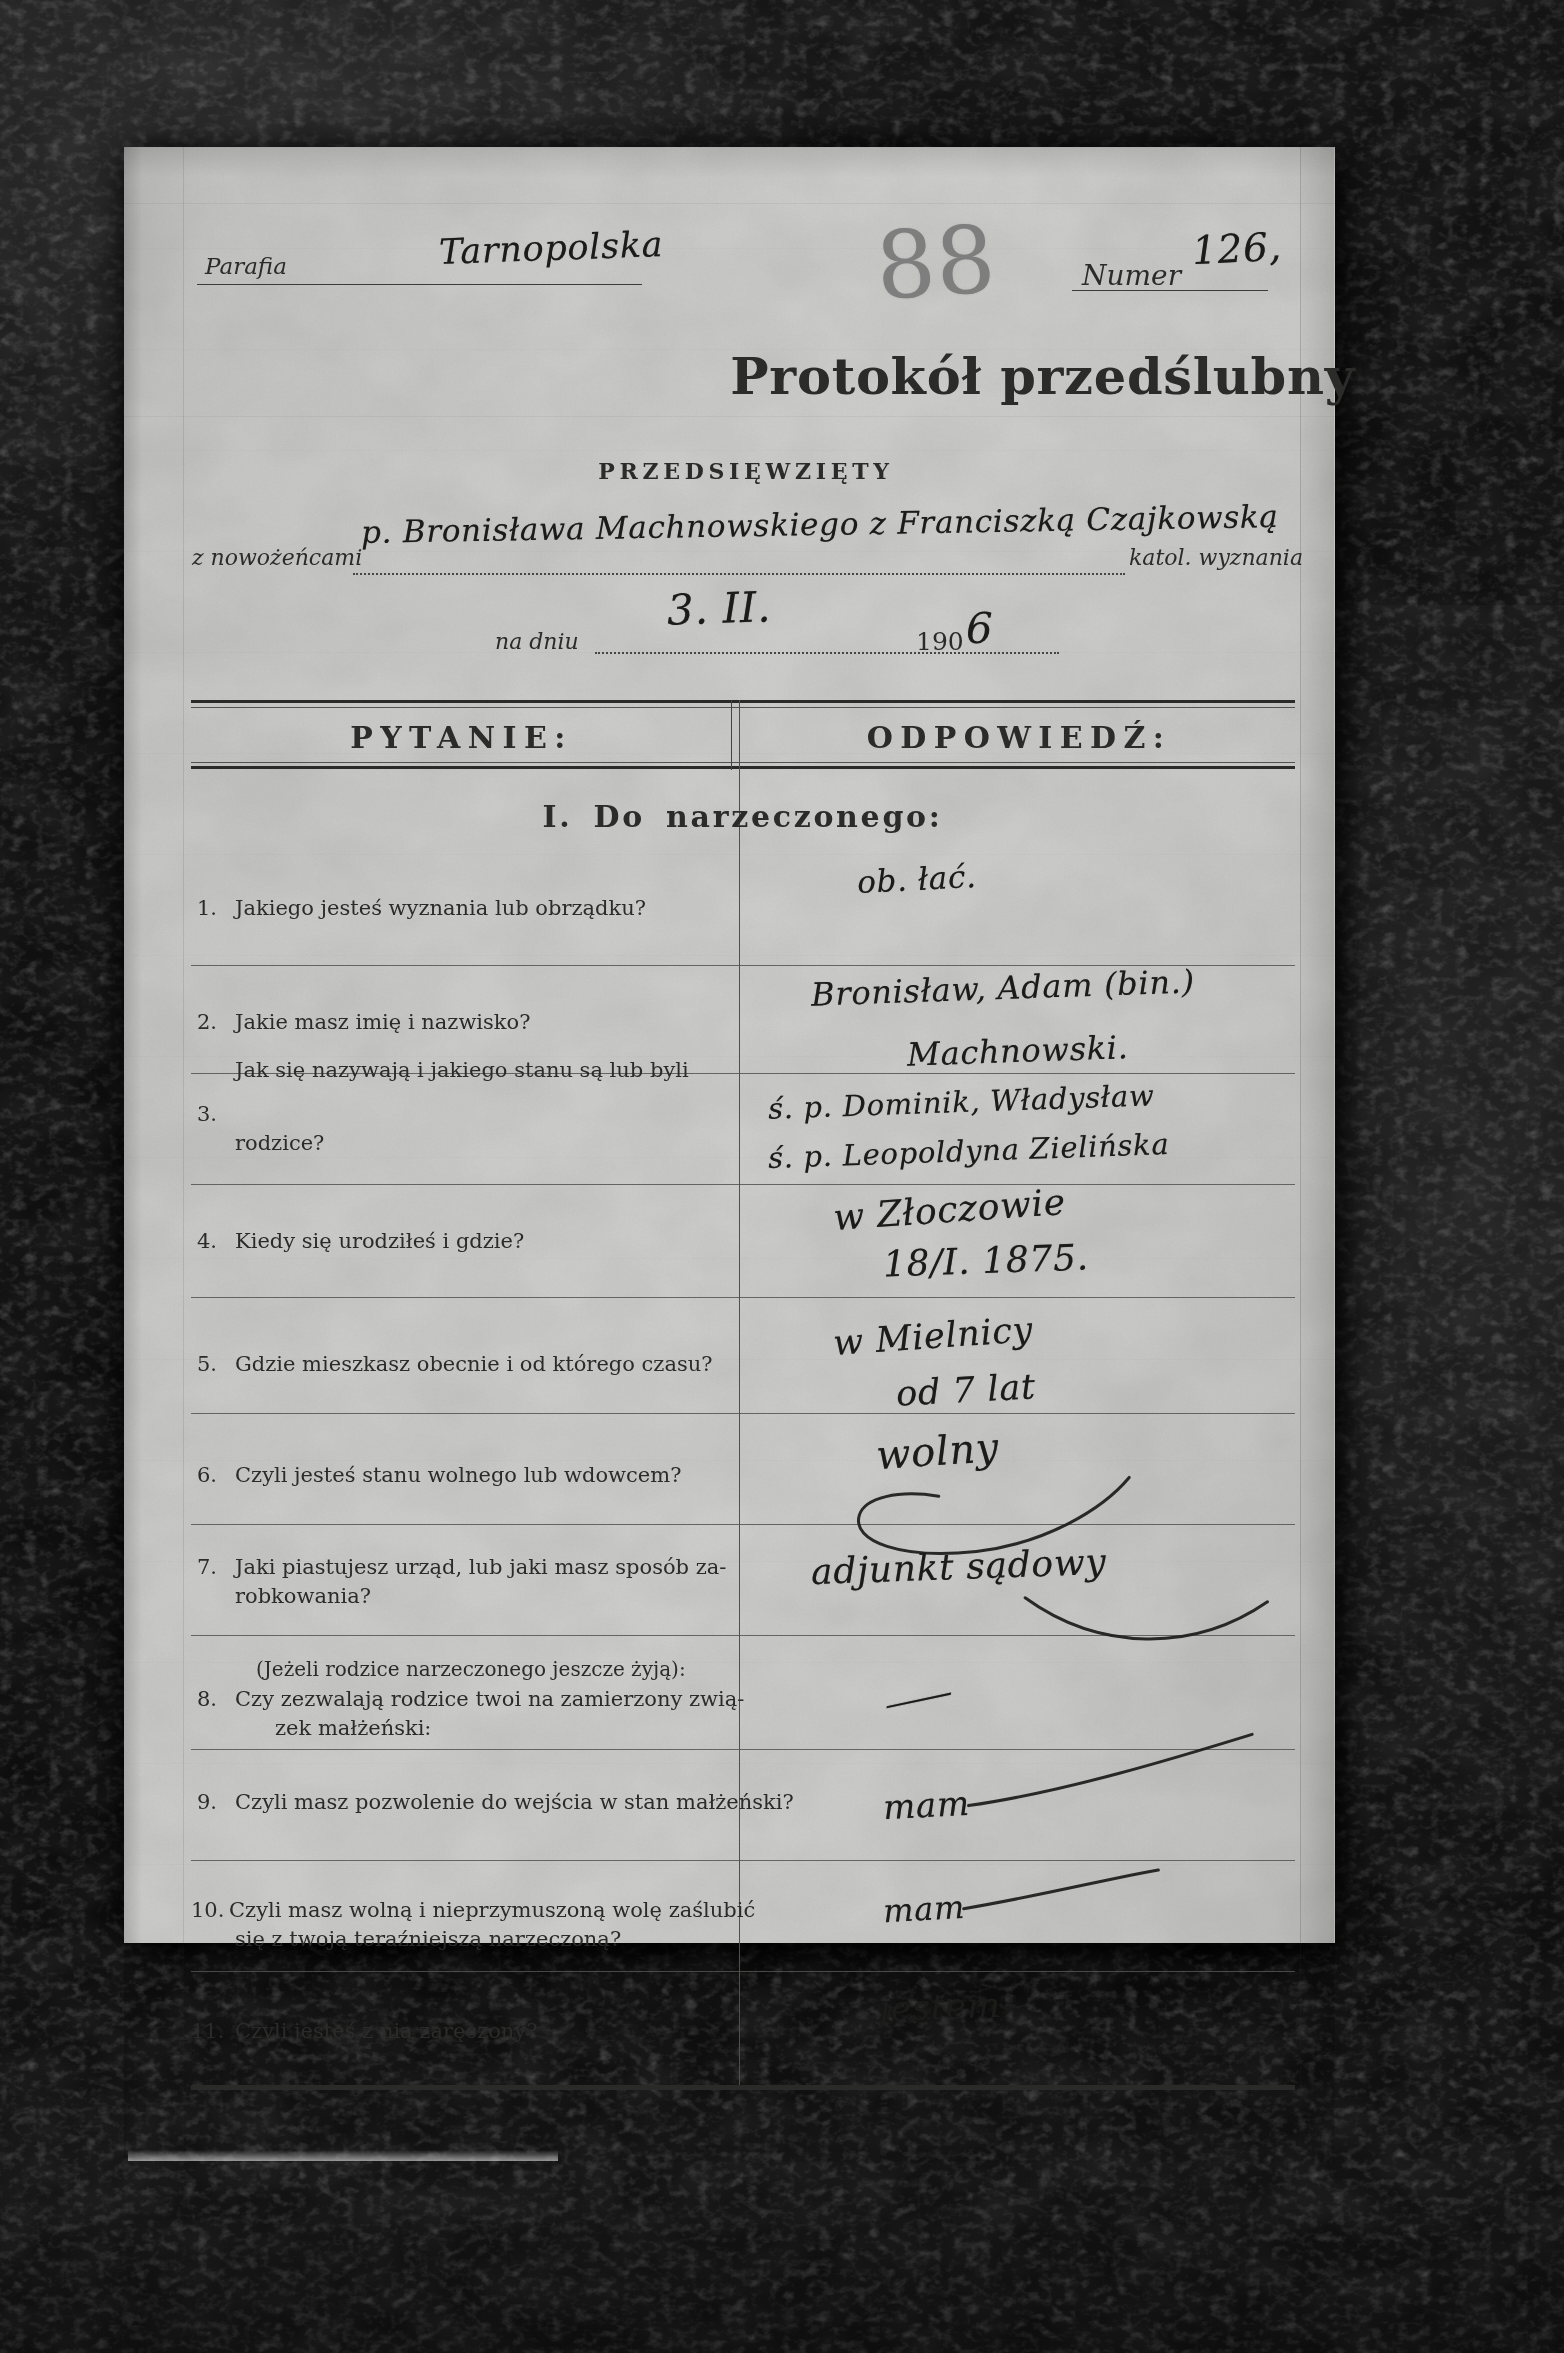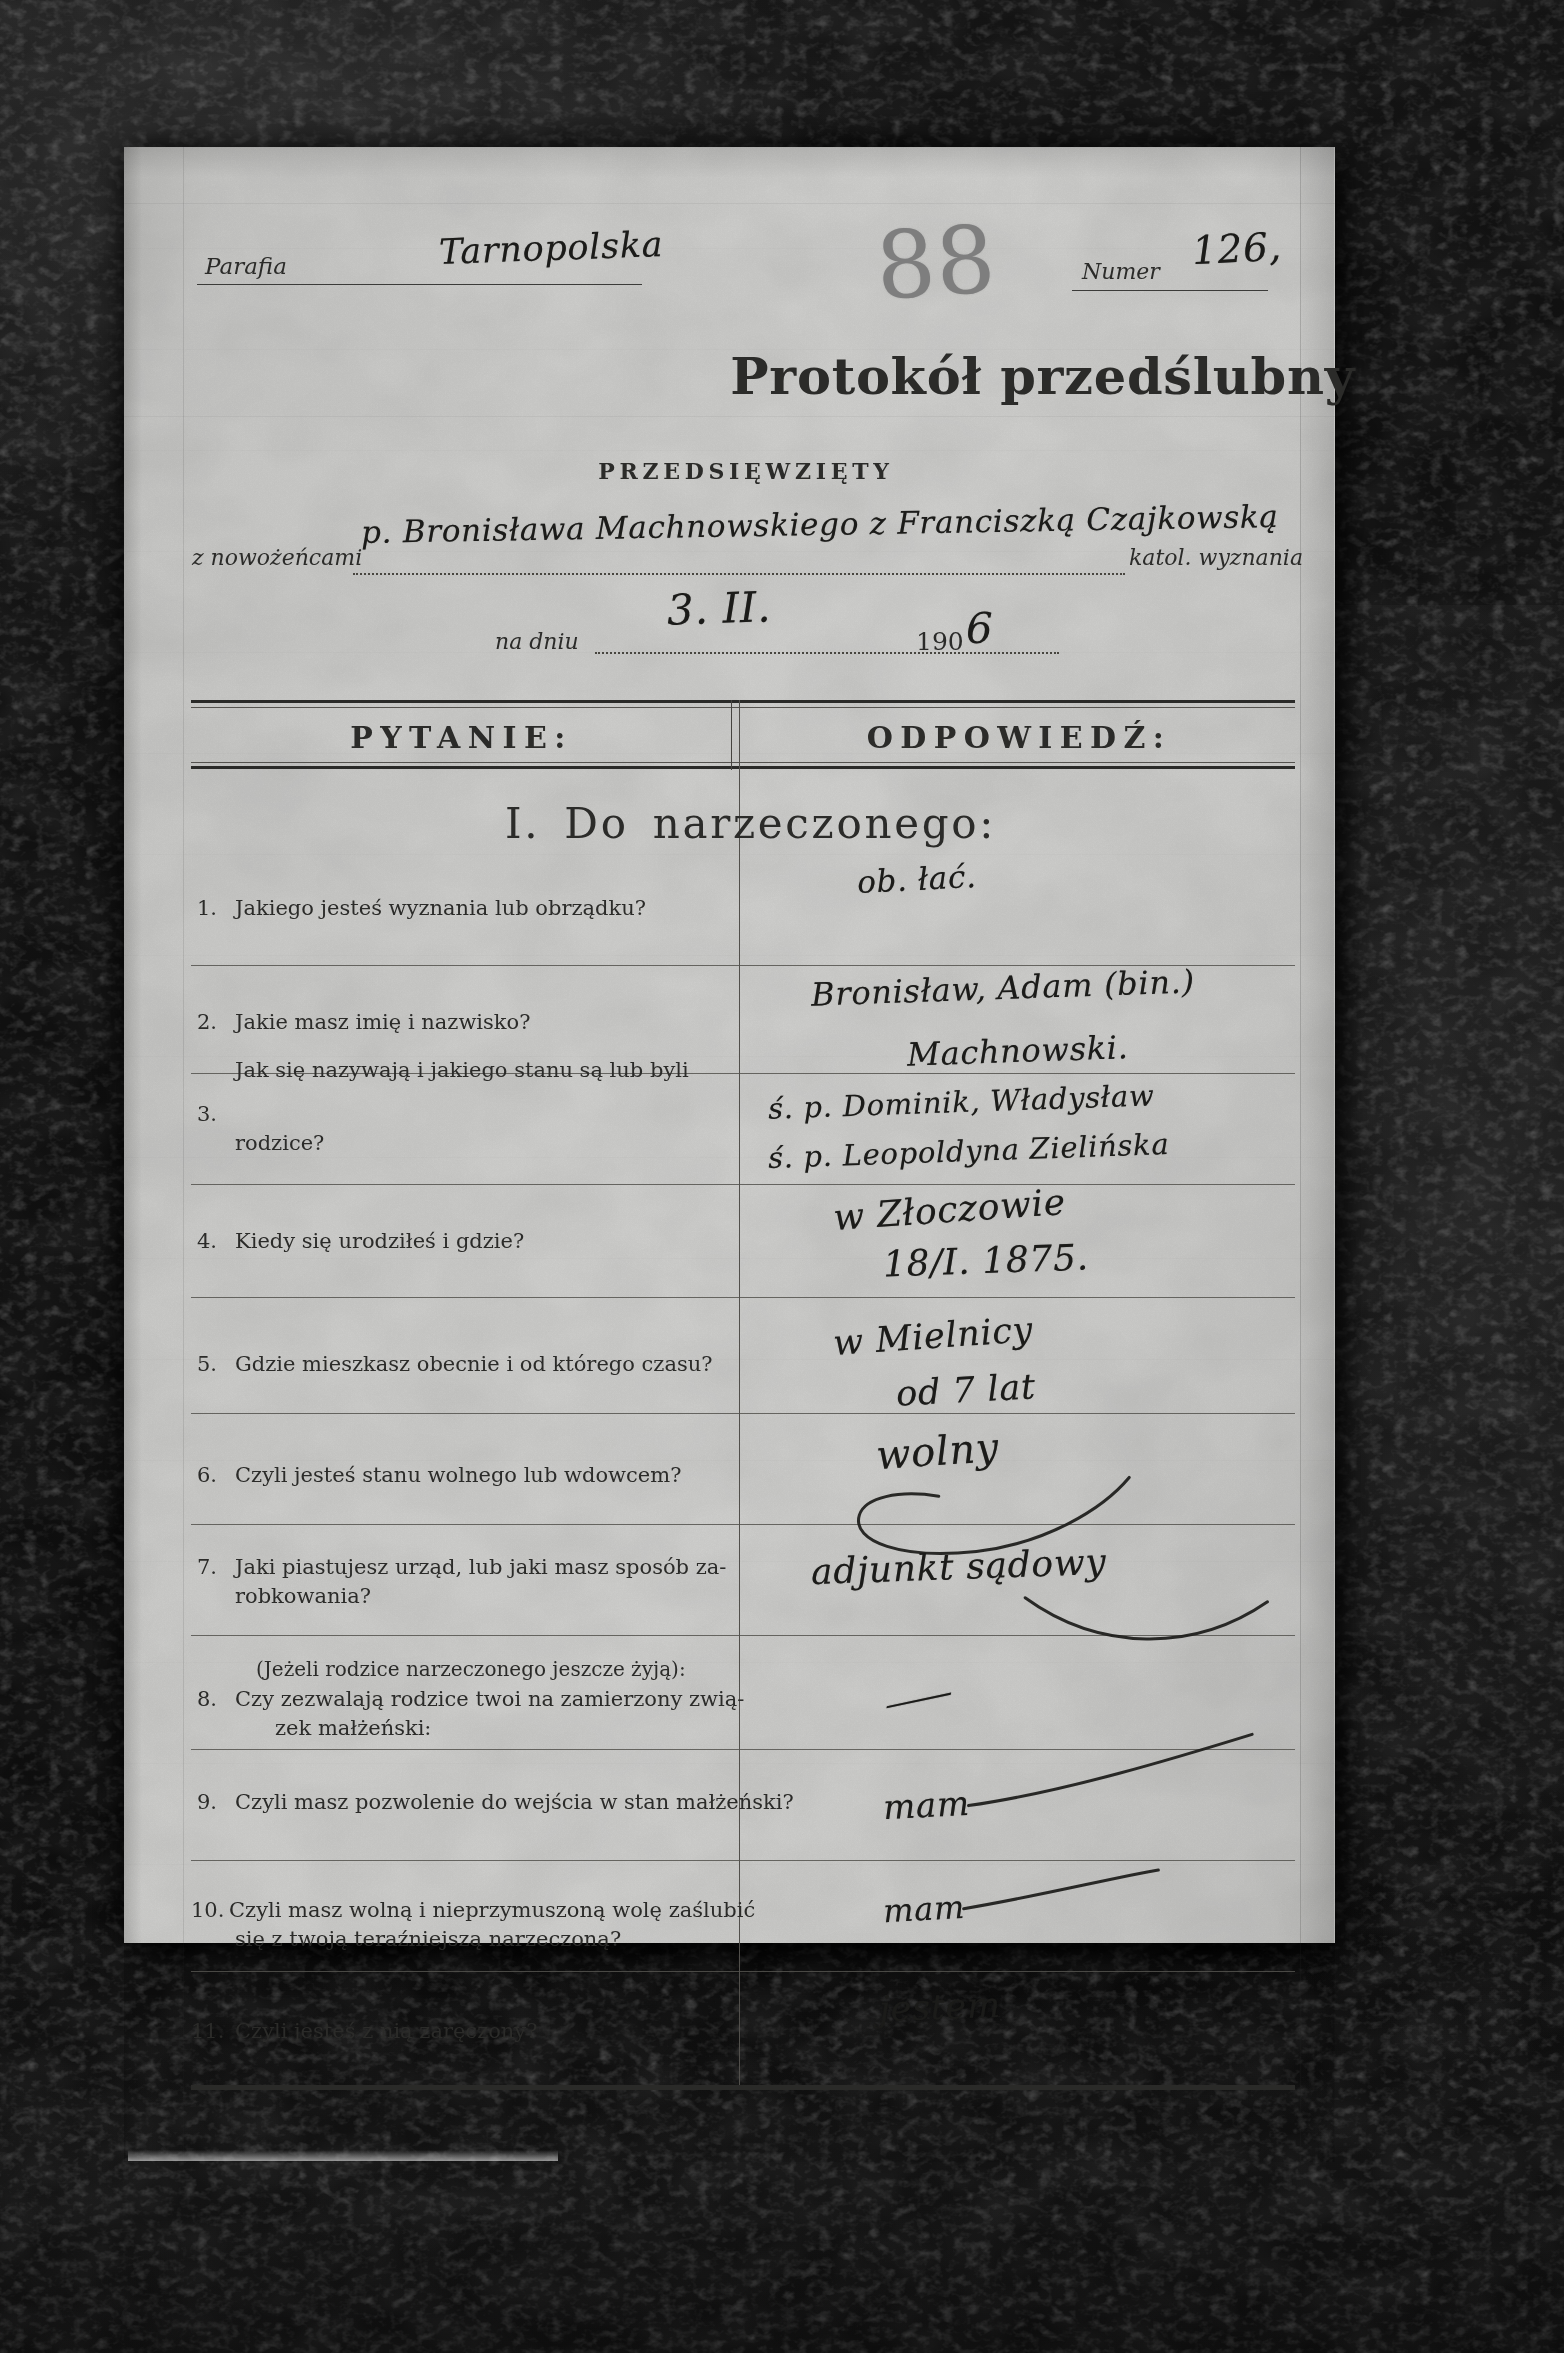--- a/index.html
+++ b/index.html
@@ -98,21 +98,21 @@
     <div class="abs scanline" style="top:56px;opacity:.7"></div>
     <div class="abs scanline" style="top:269px;opacity:.6"></div>
     <div class="abs bottom-highlight"></div>
 
     <div class="abs print ital" style="left:81px;top:106px;font-size:23px;">Parafia</div>
     <div class="abs hand" style="left:315px;top:81px;font-size:35px;transform:rotate(-2deg);">Tarnopolska</div>
     <div class="abs" style="left:73px;top:137px;width:445px;height:1.3px;background:#3b3b39;"></div>
 
     <div class="abs hand pencil" style="left:752px;top:62px;font-size:93px;font-style:normal;transform:rotate(-4deg);">88</div>
 
-    <div class="abs print ital" style="left:958px;top:112px;font-size:22px;">Numer</div>
+    <div class="abs print ital" style="left:958px;top:112px;font-size:28px;">Numer</div>
     <div class="abs hand" style="left:1068px;top:79px;font-size:39px;transform:rotate(-3deg);">126,</div>
     <div class="abs" style="left:948px;top:143px;width:196px;height:1.3px;background:#3b3b39;"></div>
 
     <div class="abs print" style="left:0;top:199px;width:1231px;text-align:right;font-size:51px;font-weight:bold;letter-spacing:0.7px;">Protokół przedślubny</div>
     <div class="abs print" style="left:0;top:311px;width:1244px;text-align:center;font-size:22px;font-weight:bold;letter-spacing:4.7px;">PRZEDSIĘWZIĘTY</div>
 
     <div class="abs print ital" style="left:68px;top:398px;font-size:22px;">z nowożeńcami</div>
     <div class="abs hand" style="left:237px;top:359px;font-size:31px;transform:rotate(-1deg);">p. Bronisława Machnowskiego z Franciszką Czajkowską</div>
     <div class="abs dotted" style="left:229px;top:404px;width:772px;height:21.5px;"></div>
     <div class="abs print ital" style="left:1005px;top:398px;font-size:22px;">katol. wyznania</div>
@@ -128,21 +128,21 @@
 
     <div class="abs print hdr" style="left:67px;top:573px;width:541px;text-align:center;">PYTANIE:</div>
     <div class="abs print hdr" style="left:620px;top:573px;width:550px;text-align:center;">ODPOWIEDŹ:</div>
 
     <div class="abs rule" style="left:67px;top:615px;width:1104px;height:1.3px;"></div>
     <div class="abs rule-dark" style="left:67px;top:619px;width:1104px;height:3.4px;"></div>
 
     <div class="abs" style="left:607px;top:553px;width:1.3px;height:70px;background:#45433f;"></div>
     <div class="abs" style="left:615px;top:553px;width:1.3px;height:1385px;background:#514f4b;"></div>
 
-    <div class="abs print" style="left:8px;top:652px;width:1237px;text-align:center;font-size:42px;font-weight:normal;letter-spacing:2.7px;word-spacing:8px;">I. Do narzeczonego:</div>
+    <div class="abs print" style="left:0;top:652px;width:1237px;text-align:center;font-size:30px;font-weight:bold;letter-spacing:2.7px;word-spacing:8px;">I. Do narzeczonego:</div>
 
     <div class="abs rule" style="left:67px;top:818px;width:1104px;height:1.3px;opacity:.85"></div>
     <div class="abs rule" style="left:67px;top:926px;width:1104px;height:1.3px;opacity:.85"></div>
     <div class="abs rule" style="left:67px;top:1037px;width:1104px;height:1.3px;opacity:.85"></div>
     <div class="abs rule" style="left:67px;top:1150px;width:1104px;height:1.3px;opacity:.85"></div>
     <div class="abs rule" style="left:67px;top:1266px;width:1104px;height:1.3px;opacity:.85"></div>
     <div class="abs rule" style="left:67px;top:1377px;width:1104px;height:1.3px;opacity:.85"></div>
     <div class="abs rule" style="left:67px;top:1488px;width:1104px;height:1.3px;opacity:.85"></div>
     <div class="abs rule" style="left:67px;top:1602px;width:1104px;height:1.3px;opacity:.85"></div>
     <div class="abs rule" style="left:67px;top:1713px;width:1104px;height:1.3px;opacity:.85"></div>

